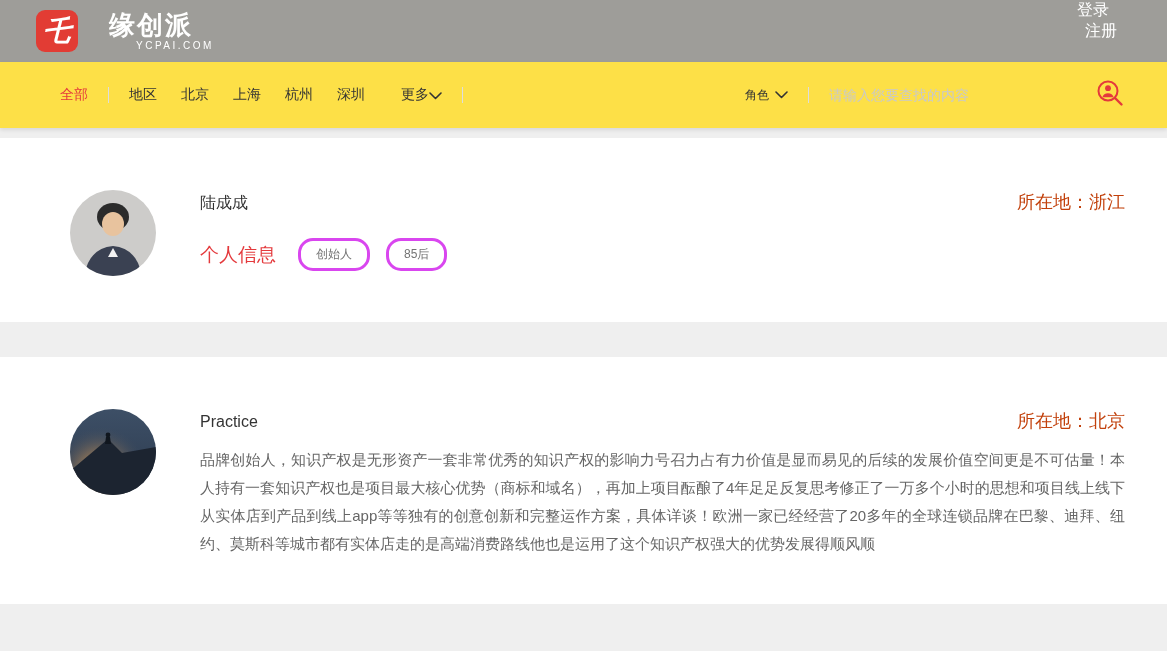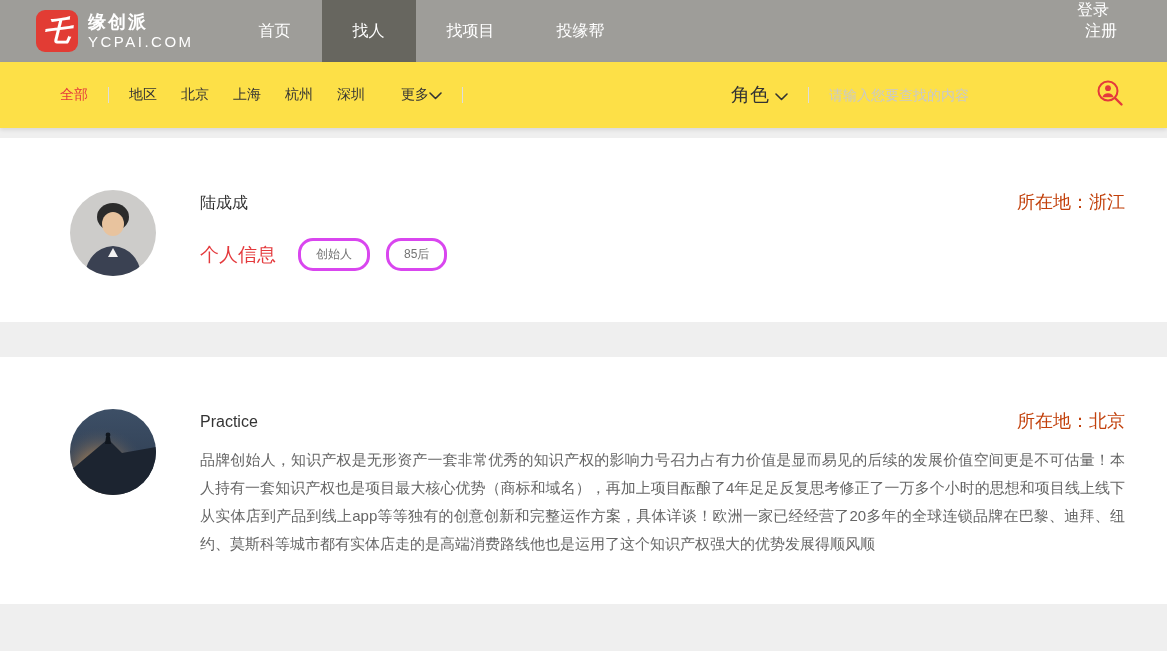--- a/index.html
+++ b/index.html
@@ -6,42 +6,42 @@
   html,body { width:1167px; height:651px; overflow:hidden; background:#efefef;
     font-family:"Liberation Sans","DejaVu Sans",sans-serif; }
 
   
   .header { height:62px; background:#9e9d99; display:flex; align-items:stretch; }
   .logo { display:flex; align-items:center; margin-left:36px; cursor:pointer; }
   .logo-mark { width:42px; height:42px; background:#e23c34; border-radius:9px;
     display:flex; align-items:center; justify-content:center; color:#fff;
     font-size:28px; font-weight:bold; font-style:italic; }
   .logo-text { margin-left:10px; color:#fff; line-height:1; }
-  .logo-title { font-size:18px; font-weight:bold; letter-spacing:2px; }
-  .logo-sub { font-size:15px; letter-spacing:2.5px; margin-top:3px; }
+  .logo-title { font-size:26px; font-weight:bold; letter-spacing:2px;text-align:center; }
+  .logo-sub { font-size:10px; letter-spacing:2.5px; margin-top:3px;margin-left:48px; }
   .nav { display:flex; margin-left:34px; }
   .nav-item { color:#fff; font-size:16px; display:flex; align-items:center;
     padding:0 31px; cursor:pointer; }
   .nav-item.active { background:#67665f; }
   .auth { margin-left:auto; display:flex; align-items:center;flex-direction:column; }
   .auth a { color:#fff; font-size:16px; text-decoration:none; cursor:pointer; }
   .auth .login { margin-right:58px; }
   .auth .register { margin-right:42px; }
 
   
   .filterbar { height:66px; background:#fde047; display:flex; align-items:center;
     padding:0 40px 0 60px; box-shadow:0 2px 4px rgba(0,0,0,0.10); position:relative; z-index:2; }
   .filterbar .item { font-size:14px; color:#333; cursor:pointer; }
   .filterbar .all { color:#e4393c; }
   .vdiv { width:1px; height:16px; background:#ddd; margin:0 20px; }
   .city { margin-right:24px; }
   .more { display:flex; align-items:center; margin-left:12px; }
   .chev { display:inline-block; }
   .f-right { margin-left:auto; display:flex; align-items:center; }
-  .role { display:flex; align-items:center; gap:6px; font-size:19px; color:#333; cursor:pointer; }
+  .role { display:flex; align-items:center; gap:6px; font-size:12px; color:#333; cursor:pointer; }
   .search-input { border:none; outline:none; font-size:14px; color:#333;
     width:230px; background:transparent; }
   .search-input::placeholder { color:#c9c9c9; }
   .search-btn { margin-left:34px; width:34px; height:34px; background:transparent;
     border:none; cursor:pointer; display:flex; align-items:center; justify-content:center; }
 
   
   .card { background:#fff; margin-top:10px; padding:52px 42px 46px 70px; display:flex; }
   .card + .card { margin-top:35px; }
   .avatar { width:86px; height:86px; border-radius:50%; overflow:hidden; flex:0 0 86px;
@@ -60,26 +60,20 @@
 </head>
 <body>
 
 <div class="header">
   <div class="logo">
     <div class="logo-mark">乇</div>
     <div class="logo-text">
       <div class="logo-title">缘创派</div>
       <div class="logo-sub">YCPAI.COM</div>
     </div>
-  </div>
-  <div class="nav">
-    <div class="nav-item">首页</div>
-    <div class="nav-item active">找人</div>
-    <div class="nav-item">找项目</div>
-    <div class="nav-item">投缘帮</div>
   </div>
   <div class="auth">
     <a class="login">登录</a>
     <a class="register">注册</a>
   </div>
 </div>
 
 <div class="filterbar">
   <span class="item all">全部</span>
   <span class="vdiv"></span>

